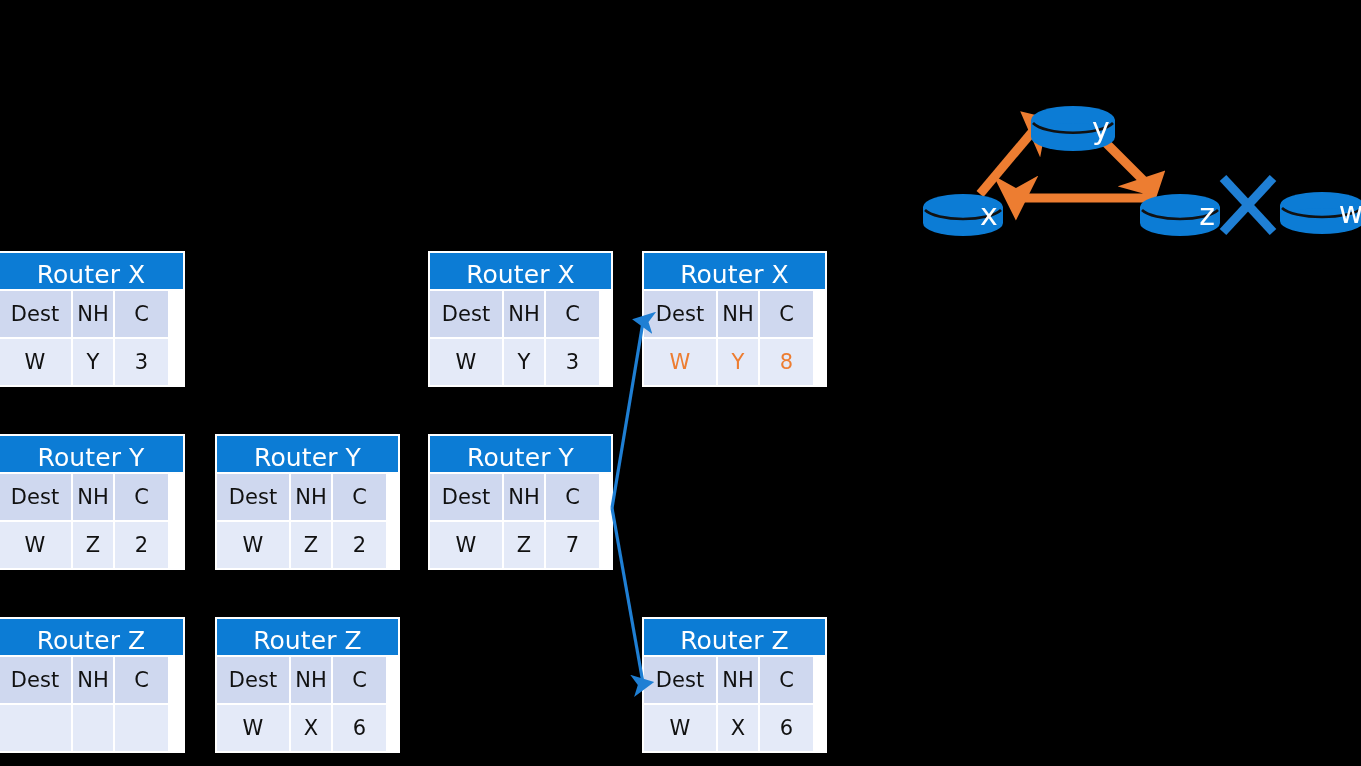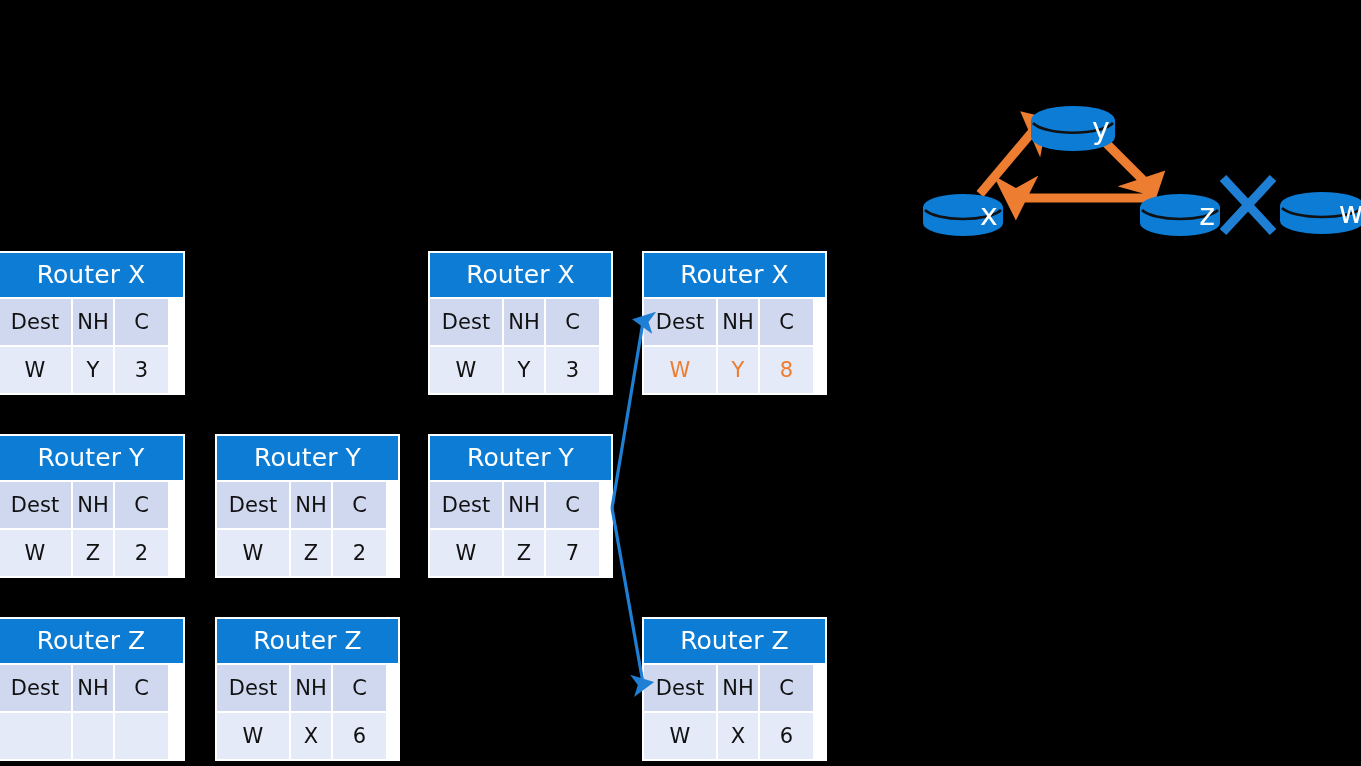--- a/index.html
+++ b/index.html
@@ -20,21 +20,21 @@
     position: absolute;
     background: #ffffff;
     box-sizing: border-box;
     padding: 2px;
   }
   .rt-title {
     background: #0c7cd5;
     color: #ffffff;
     font-size: 25px;
     line-height: 44px;
-    height: 44px;
+    height: 36px;
     text-align: center;
     letter-spacing: 0.1px;
     white-space: nowrap;
   }
   .rt-row {
     display: flex;
     margin-top: 2px;
     height: 46px;
   }
   .rt-cell {

